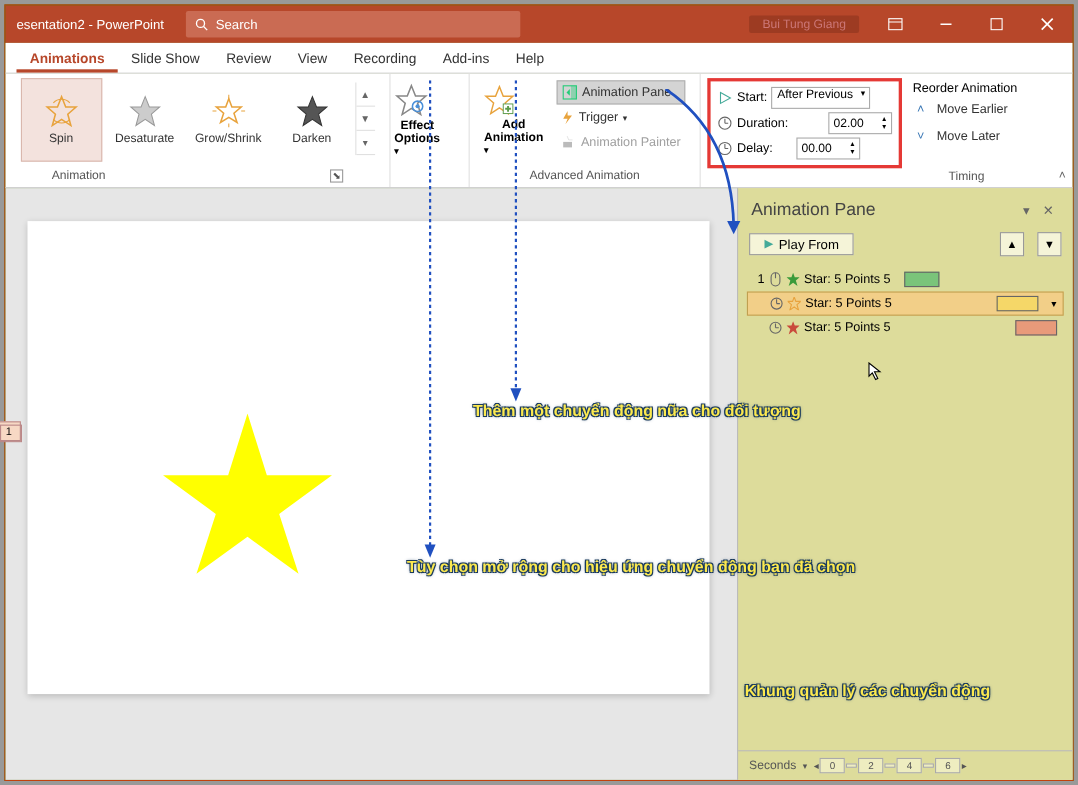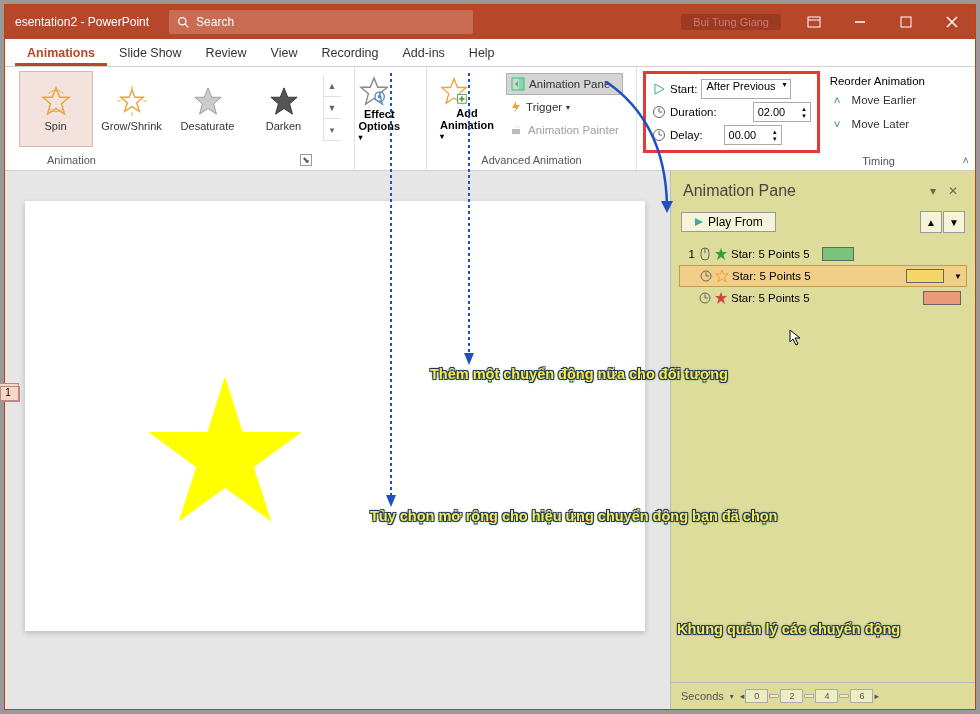--- a/index.html
+++ b/index.html
@@ -41,21 +41,21 @@
 .workarea { flex: 1; display: flex; background: #e6e6e6; position: relative; }
 .slide-canvas { position: absolute; left: 20px; top: 30px; width: 620px; height: 430px; background: #fff; box-shadow: 0 2px 6px rgba(0,0,0,0.2); }
 .anim-badge { position: absolute; left: -28px; top: 182px; width: 22px; height: 18px; background: #f7d8c4; border: 1px solid #b88; font-size: 10px; display: flex; align-items: center; justify-content: center; }
 .anim-badge::after { content: ""; position: absolute; left: 2px; top: 2px; width: 18px; height: 14px; border: 1px solid #b88; }
 .big-star { position: absolute; left: 120px; top: 175px; }
 
 .anim-pane { position: absolute; right: 0; top: 0; bottom: 0; width: 305px; background: #dddc9b; border-left: 1px solid #bbb; display: flex; flex-direction: column; font-size: 12px; }
 .ap-header { display: flex; align-items: center; padding: 10px 12px 6px 12px; color: #555; }
 .ap-title { font-size: 16px; color: #444; flex: 1; }
 .ap-hbtn { width: 20px; height: 20px; display: flex; align-items: center; justify-content: center; color: #666; }
-.ap-controls { display: flex; align-items: center; padding: 4px 10px 8px 10px; gap: 1px; }
+.ap-controls { display: flex; align-items: center; padding: 4px 10px 8px 10px; gap: 12px; }
 .play-btn { border: 1px solid #999; background: #f5f4d8; padding: 2px 12px; display: flex; align-items: center; gap: 4px; font-size: 12px; }
 .arrow-btn { width: 22px; height: 22px; border: 1px solid #999; background: #f5f4d8; display: flex; align-items: center; justify-content: center; font-size: 10px; }
 .ap-list { flex: 1; padding: 2px 8px; }
 .ap-item { display: flex; align-items: center; height: 22px; font-size: 11.5px; gap: 4px; padding: 0 4px; }
 .ap-item.sel { background: #f2cf88; border: 1px solid #c0a050; }
 .ap-bar { height: 14px; width: 32px; border: 1px solid #666; }
 .ap-footer { border-top: 1px solid #bbb; padding: 6px 10px; display: flex; align-items: center; font-size: 11px; color: #555; gap: 6px; }
 .ap-ruler { flex: 1; display: flex; align-items: center; gap: 1px; }
 .rul-cell { border: 1px solid #aaa; font-size: 9px; padding: 1px 8px; background: #eeedc0; }
 
@@ -122,33 +122,33 @@
         <div class="gallery-item sel">
           <svg class="star-ic" viewBox="0 0 32 32">
               <path d="M16 2 L20 12 L30 12 L22 19 L25 30 L16 24 L7 30 L10 19 L2 12 L12 12 Z" fill="none" stroke="#e8a33d" stroke-width="1.5"></path>
               <path d="M8 8 A 11 11 0 0 1 24 8" fill="none" stroke="#e8a33d"></path>
               <path d="M24 24 A 11 11 0 0 1 8 24" fill="none" stroke="#e8a33d"></path>
             </svg>
           <span>Spin</span>
         </div>
         <div class="gallery-item">
           <svg class="star-ic" viewBox="0 0 32 32">
+              <path d="M16 2 L20 12 L30 12 L22 19 L25 30 L16 24 L7 30 L10 19 L2 12 L12 12 Z" fill="#ccc" stroke="#999"></path>
+            </svg>
+          <span>Desaturate</span>
+        </div>
+        <div class="gallery-item">
+          <svg class="star-ic" viewBox="0 0 32 32">
               <path d="M16 4 L19 12 L28 12 L21 18 L24 27 L16 22 L8 27 L11 18 L4 12 L13 12 Z" fill="none" stroke="#e8a33d" stroke-width="1.5"></path>
               <line x1="16" y1="0" x2="16" y2="4" stroke="#e8a33d"></line>
               <line x1="16" y1="28" x2="16" y2="32" stroke="#e8a33d"></line>
               <line x1="0" y1="16" x2="4" y2="16" stroke="#e8a33d"></line>
               <line x1="28" y1="16" x2="32" y2="16" stroke="#e8a33d"></line>
             </svg>
           <span>Grow/Shrink</span>
-        </div>
-        <div class="gallery-item">
-          <svg class="star-ic" viewBox="0 0 32 32">
-              <path d="M16 2 L20 12 L30 12 L22 19 L25 30 L16 24 L7 30 L10 19 L2 12 L12 12 Z" fill="#ccc" stroke="#999"></path>
-            </svg>
-          <span>Desaturate</span>
         </div>
         <div class="gallery-item">
           <svg class="star-ic" viewBox="0 0 32 32">
               <path d="M16 2 L20 12 L30 12 L22 19 L25 30 L16 24 L7 30 L10 19 L2 12 L12 12 Z" fill="#555" stroke="#333"></path>
             </svg>
           <span>Darken</span>
         </div>
         <div class="gal-more">
             <div>▲</div>
             <div>▼</div>

